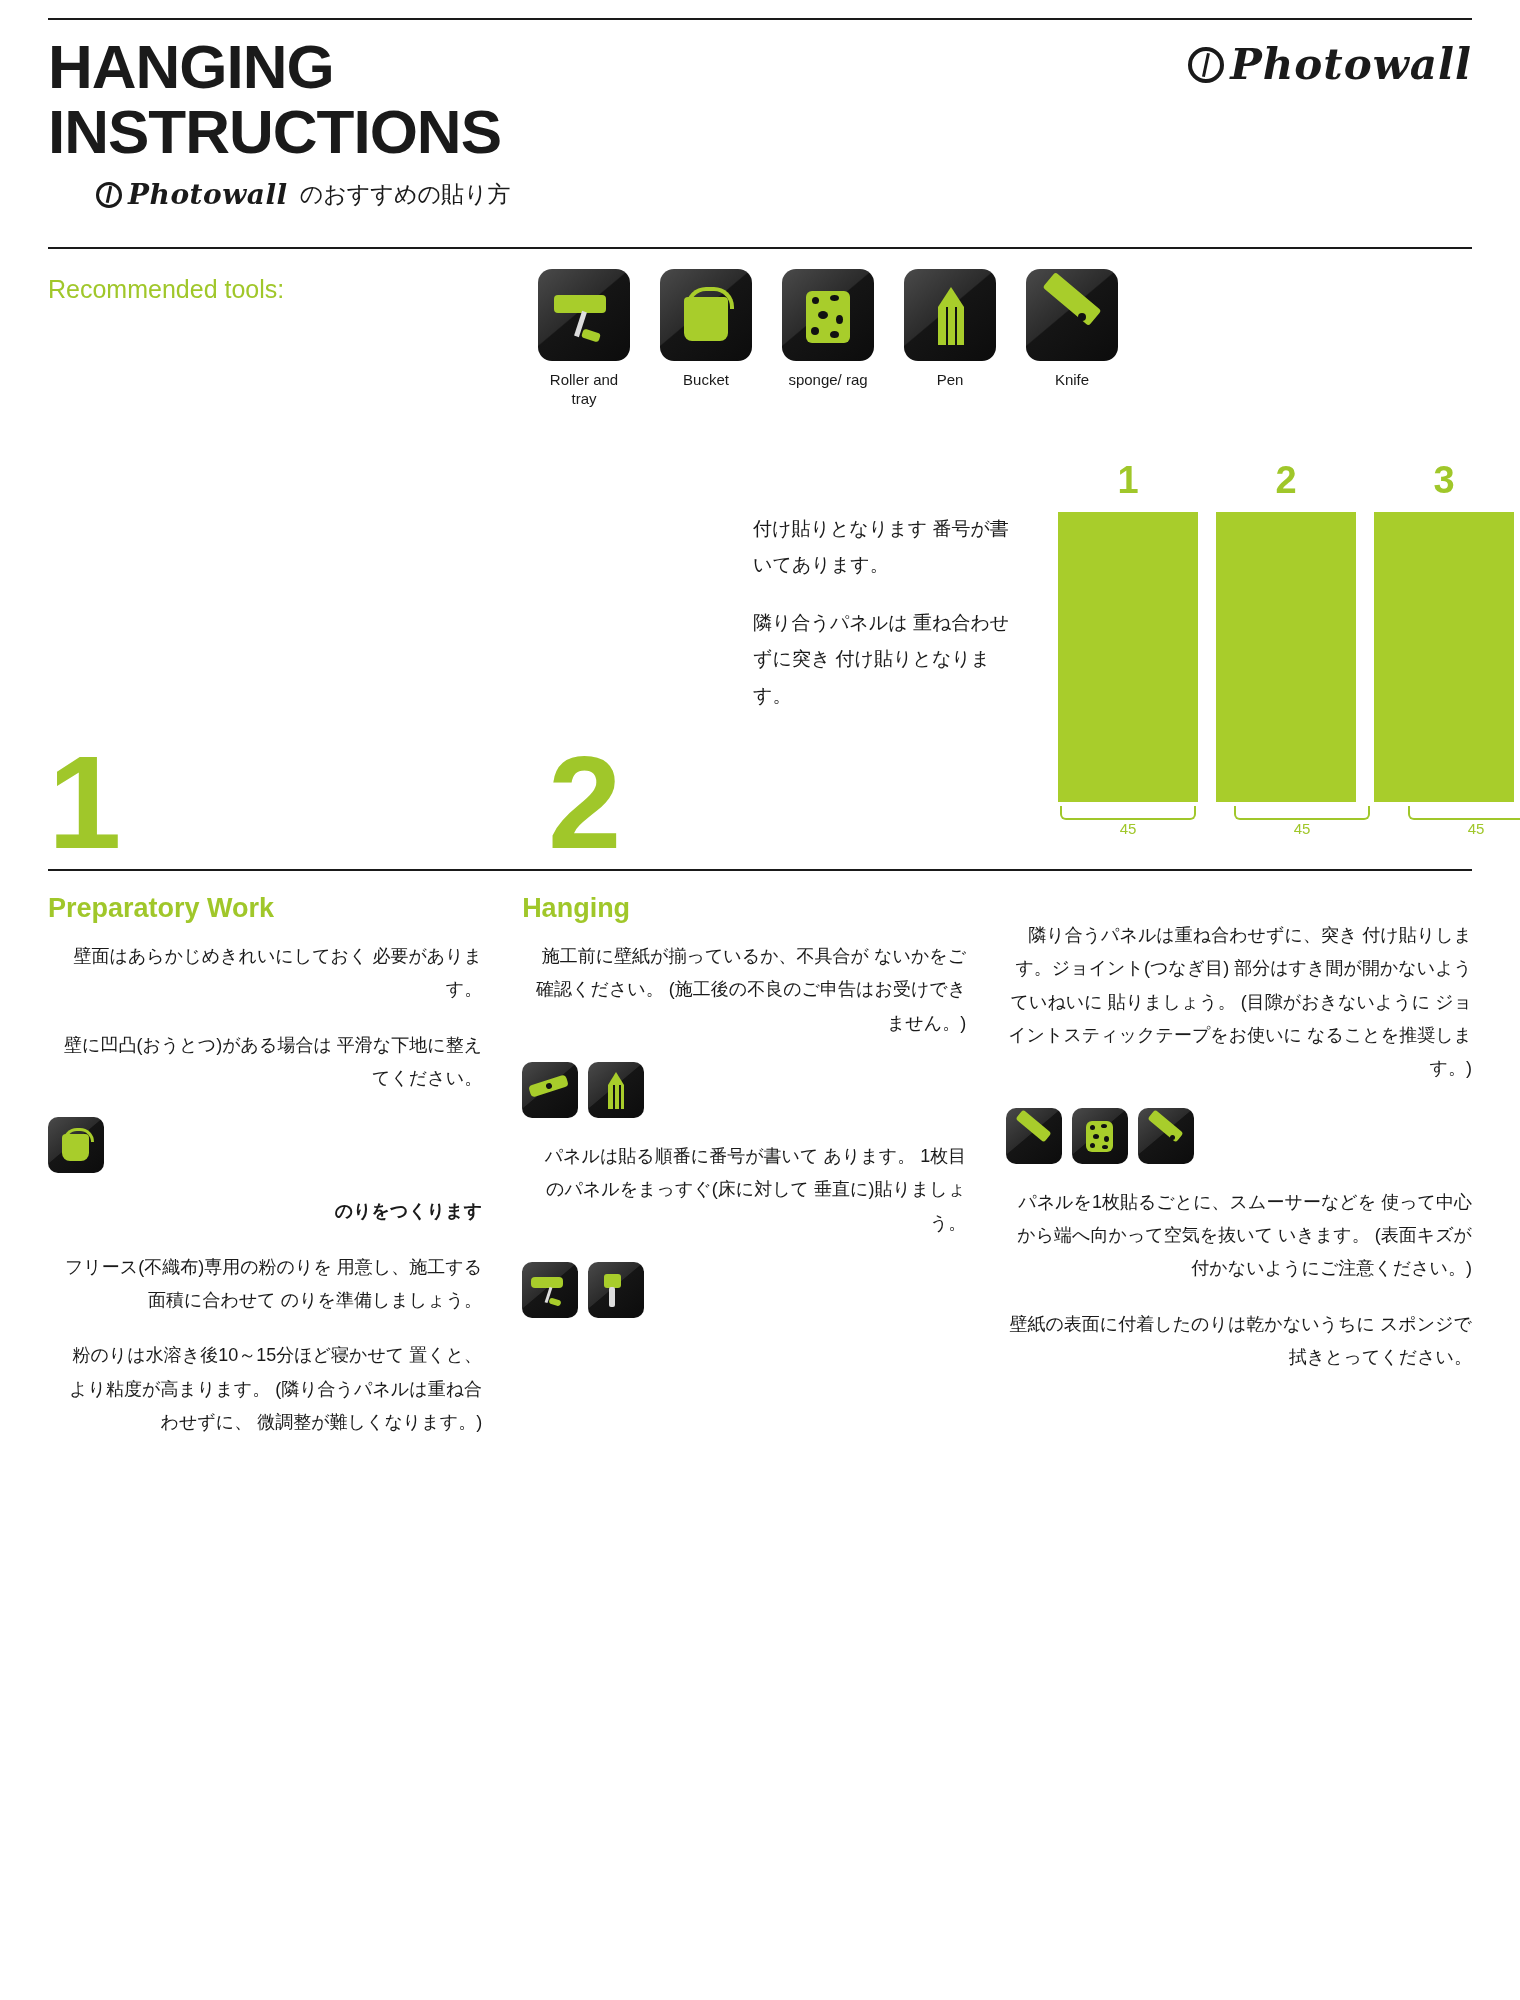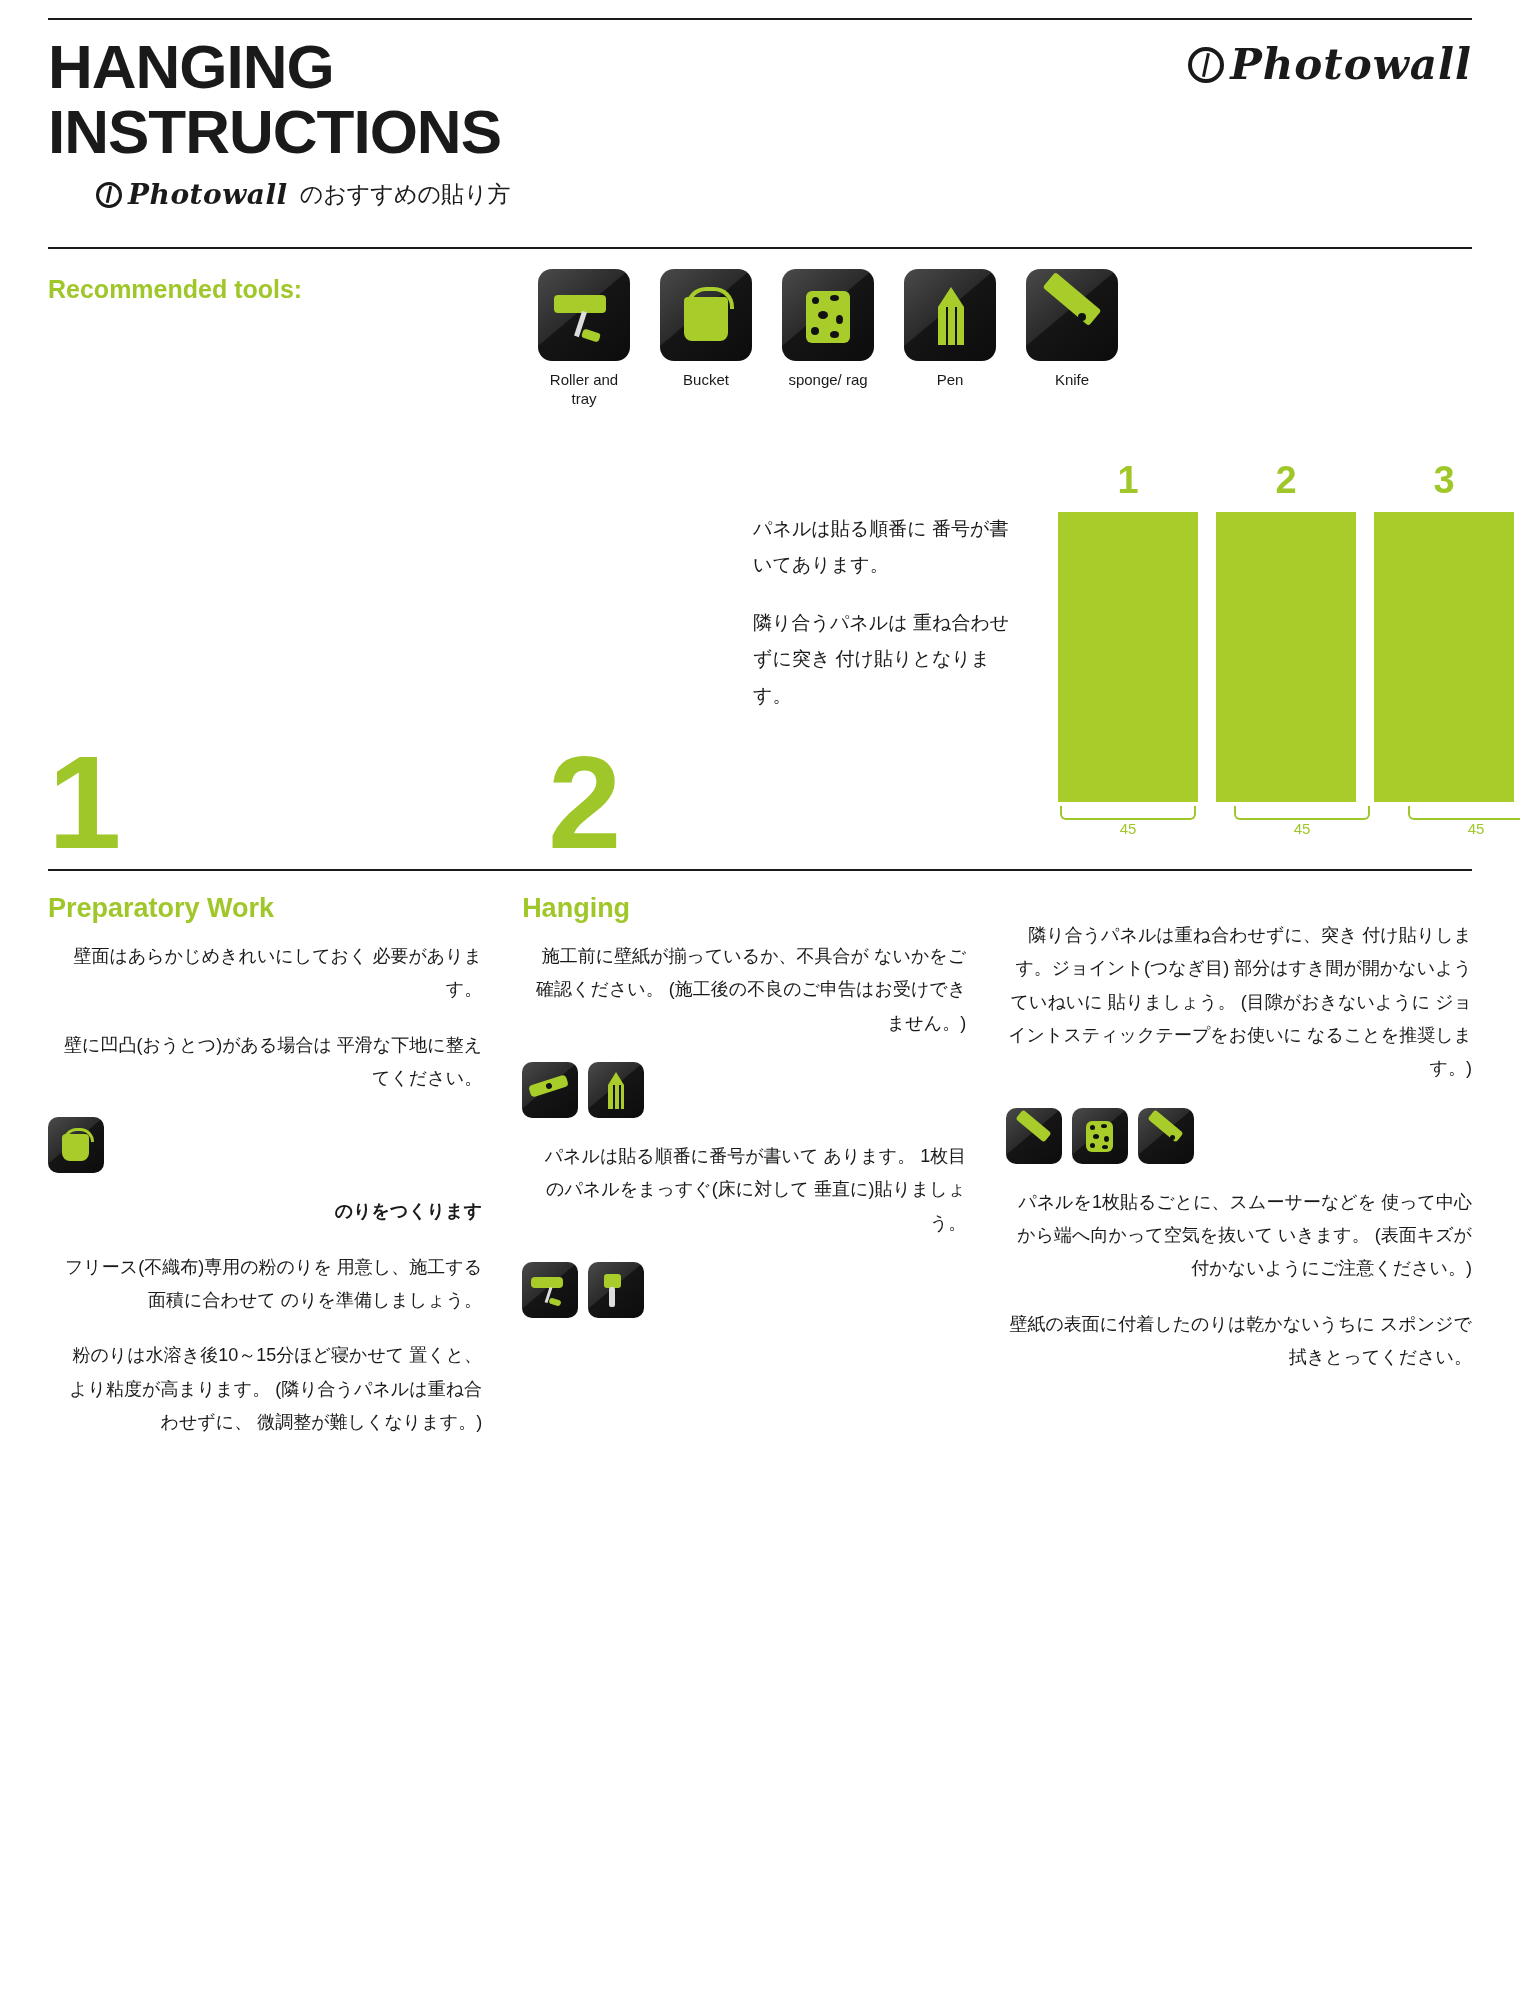--- a/index.html
+++ b/index.html
@@ -87,21 +87,21 @@
     border-top: 2px solid #1a1a1a;
     margin-top: 36px;
   }
   .tools-section {
     position: relative;
     height: 190px;
   }
   .tools-label {
     color: #a0c72a;
     font-size: 25px;
-    font-weight: bold;
+    font-weight: normal;
     padding-top: 26px;
   }
   .tools-row {
     position: absolute;
     left: 490px;
     top: 20px;
     display: flex;
     gap: 30px;
   }
   .tool {
@@ -338,21 +338,21 @@
       </div>
 
     </div>
   </div>
 
   <div class="mid">
     <div class="big-num n1">1</div>
     <div class="big-num n2">2</div>
 
     <div class="panel-note">
-      <p>パネルは貼る順番に 番号が書いてあります。</p>
+      <p>付け貼りとなります 番号が書いてあります。</p>
       <p>隣り合うパネルは 重ね合わせずに突き 付け貼りとなります。</p>
     </div>
 
     <div class="panels">
       <div class="panel-nums">
         <div class="panel-num">1</div>
         <div class="panel-num">2</div>
         <div class="panel-num">3</div>
       </div>
       <div class="panel-boxes">

